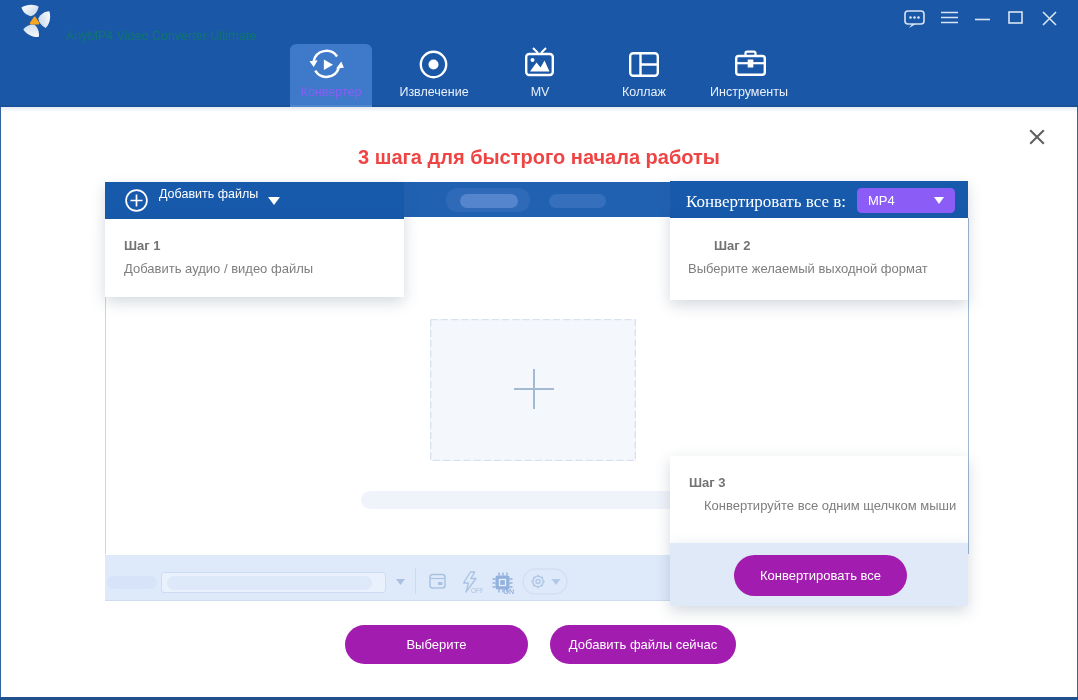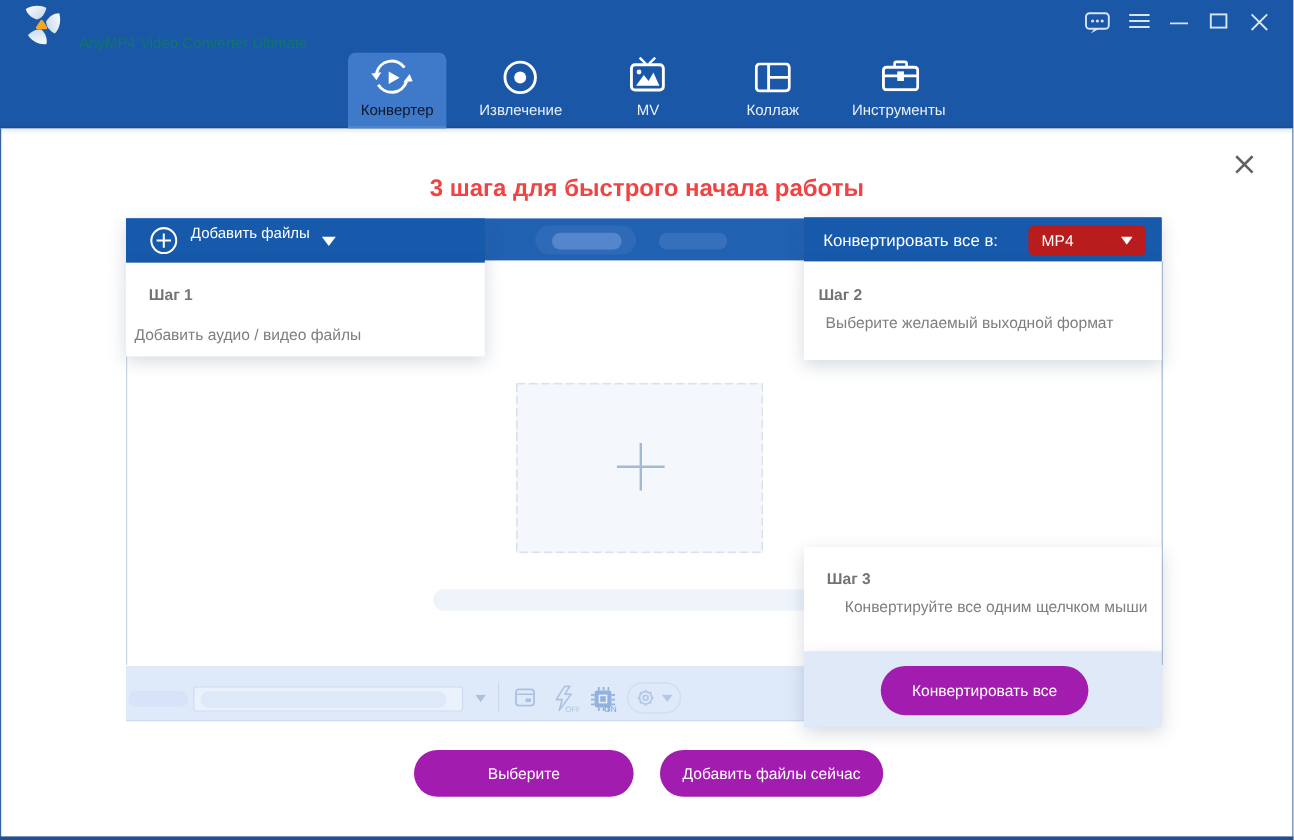--- a/index.html
+++ b/index.html
@@ -22,21 +22,21 @@
   .pillB{left:549px;top:193.5px;width:57px;height:14px;background:#366fbc;border-radius:7px;}
   
   .cardshadow{box-shadow:0 5px 14px rgba(60,80,110,0.22);}
   #s1head{left:105px;top:182px;width:299px;height:37px;background:#1759ab;}
   #s1body{left:105px;top:219px;width:299px;height:78px;background:#fff;}
   #s2head{left:670px;top:181px;width:298px;height:37px;background:#1759ab;}
   #s2body{left:670px;top:218px;width:298px;height:82px;background:#fff;}
   .stept{font-size:13px;font-weight:bold;color:#737373;}
   .stepd{font-size:13px;color:#7e7e7e;}
   .whitetext{color:#fff;font-size:12.5px;}
-  #mp4btn{left:857px;top:188px;width:98px;height:25px;background:#b91c1c;border-radius:4.5px;color:#fff;font-size:13px;}
+  #mp4btn{left:857px;top:188px;width:98px;height:25px;background:#8b5cf6;border-radius:4.5px;color:#fff;font-size:13px;}
   
   #dropzone{left:430px;top:319px;width:206px;height:142px;background:#f4f8fc;}
   
   #lightpill{left:361px;top:491px;width:449px;height:18px;background:#eff4fb;border-radius:9px;}
   
   #botbar{left:105px;top:554.5px;width:863px;height:46px;background:#deeafa;border-bottom:1px solid #cfdcef;box-sizing:border-box;}
   #botpill{left:107px;top:576px;width:50px;height:13px;background:#d6e3f8;border-radius:6.5px;}
   #botinput{left:161px;top:572px;width:225px;height:21px;background:#e9f1fc;border:1px solid #cddcf2;border-radius:3px;box-sizing:border-box;}
   
   #s3white{left:670px;top:456px;width:298px;height:87px;background:#fff;}
@@ -113,21 +113,21 @@
   <svg class="abs" style="left:629px;top:52px" width="30" height="25" viewBox="0 0 30 25">
     <rect x="1.2" y="1.2" width="27.6" height="22.6" rx="3" stroke="#fff" stroke-width="2.4" fill="none"></rect>
     <path d="M11.5,1.5 V23.5 M11.5,12.5 H28.5" stroke="#fff" stroke-width="2.4"></path>
   </svg>
   <svg class="abs" style="left:735px;top:50px" width="31" height="26" viewBox="0 0 31 26">
     <path d="M10.5,6 V3.2 A1.6,1.6 0 0 1 12.1,1.6 H18.9 A1.6,1.6 0 0 1 20.5,3.2 V6" stroke="#fff" stroke-width="2.2" fill="none"></path>
     <rect x="1.2" y="6" width="28.6" height="18.8" rx="2.5" stroke="#fff" stroke-width="2.4" fill="none"></rect>
     <path d="M1.5,13.2 H29.5" stroke="#fff" stroke-width="2.2"></path>
     <rect x="12.7" y="9.5" width="5.6" height="8" fill="#fff"></rect>
   </svg>
-  <div class="abs tablabel" style="left:290px;width:82px;color:#0f172a;">Конвертер</div>
+  <div class="abs tablabel" style="left:290px;width:82px;color:#8b5cf6;">Конвертер</div>
   <div class="abs tablabel" style="left:393px;width:82px;">Извлечение</div>
   <div class="abs tablabel" style="left:499px;width:82px;">MV</div>
   <div class="abs tablabel" style="left:603px;width:82px;">Коллаж</div>
   <div class="abs tablabel" style="left:704px;width:90px;">Инструменты</div>
 
   <div class="abs vline" style="left:105px;top:219px;height:335px;background:#c9d4e4;width:1px;"></div>
   <div class="abs vline" style="left:967.5px;top:218px;height:336px;background:#a3b9d2;width:1px;"></div>
 
   <div class="abs" id="heading">3 шага для быстрого начала работы</div>
 
@@ -144,32 +144,32 @@
   <div class="abs cardshadow" id="s1body"></div>
   <svg class="abs" style="left:125px;top:189px" width="23" height="23" viewBox="0 0 23 23">
     <circle cx="11.5" cy="11.5" r="10.4" stroke="#fff" stroke-width="1.7" fill="none"></circle>
     <path d="M11.5,5.5 V17.5 M5.5,11.5 H17.5" stroke="#fff" stroke-width="1.7"></path>
   </svg>
   <div class="abs whitetext" style="left:159px;top:187px;">Добавить файлы</div>
   <svg class="abs" style="left:268px;top:197px" width="12" height="8" viewBox="0 0 12 8">
     <path d="M0,0 H12 L6,8 Z" fill="#fff"></path>
   </svg>
   <div class="abs stept" style="left:124px;top:238px;">Шаг 1</div>
-  <div class="abs stepd" style="left:112px;top:261px;margin-top:10px;">Добавить аудио / видео файлы</div>
+  <div class="abs stepd" style="left:124px;top:261px;">Добавить аудио / видео файлы</div>
 
   <div class="abs cardshadow" id="s2head"></div>
   <div class="abs cardshadow" id="s2body"></div>
-  <div class="abs" style="left:686px;top:192px;color:#fff;font-size:14px;">Конвертировать все в:</div>
+  <div class="abs" style="left:686px;top:192px;color:#fff;font-size:17px;font-family:Liberation Serif, serif;">Конвертировать все в:</div>
   <div class="abs" id="mp4btn">
     <span style="position:absolute;left:11px;top:5px;">MP4</span>
     <svg style="position:absolute;left:77px;top:9px" width="10" height="7" viewBox="0 0 10 7">
       <path d="M0,0 H10 L5,7 Z" fill="#fff"></path>
     </svg>
   </div>
-  <div class="abs stept" style="left:682px;top:238px;">Шаг 2</div>
+  <div class="abs stept" style="left:714px;top:238px;">Шаг 2</div>
   <div class="abs stepd" style="left:688px;top:261px;">Выберите желаемый выходной формат</div>
 
   <div class="abs" id="dropzone"></div>
   <svg class="abs" style="left:430px;top:319px" width="206" height="142" viewBox="0 0 206 142">
     <rect x="0.7" y="0.7" width="204.6" height="140.6" fill="none" stroke="#d8e1ec" stroke-width="1.3" stroke-dasharray="7,3.2"></rect>
   </svg>
   <svg class="abs" style="left:514px;top:369px" width="40" height="40" viewBox="0 0 40 40">
     <path d="M20,0 V40 M0,20 H40" stroke="#a3bad4" stroke-width="2"></path>
   </svg>
   <div class="abs" id="lightpill"></div>

